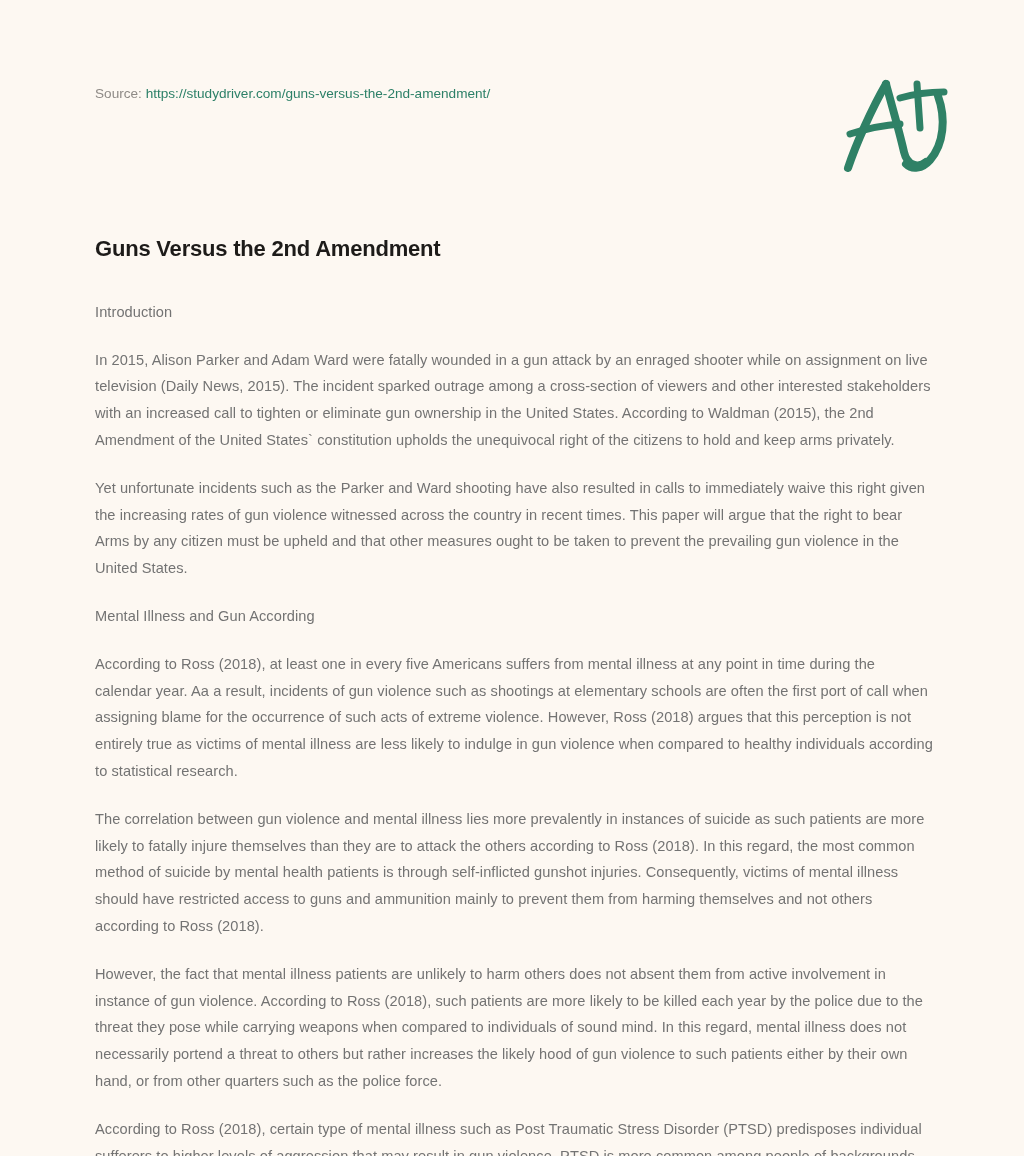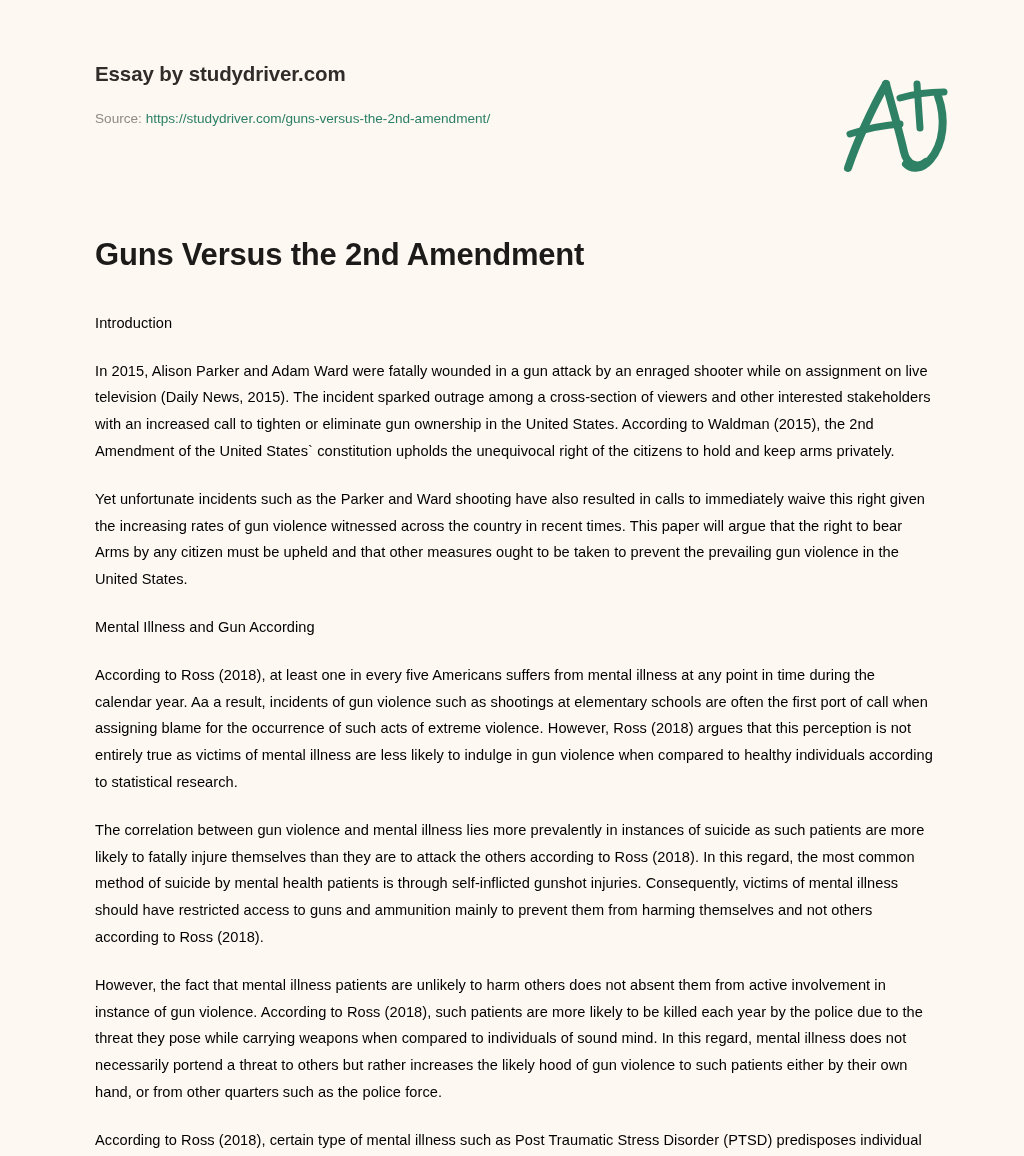--- a/index.html
+++ b/index.html
@@ -82,57 +82,56 @@
   
   .doc {
     position: absolute;
     top: 236px;
     left: 95px;
     width: 838px;
   }
 
   .doc-title {
     margin: 0;
-    font-size: 31px;
+    font-size: 22px;
     font-weight: bold;
     line-height: 1.22;
     color: #1d1b19;
     letter-spacing: -0.2px;
   }
 
   .body-block {
     margin-top: 36px;
   }
 
   .section-heading,
   .paragraph {
     margin: 0 0 21px 0;
     font-size: 14.6px;
     line-height: 26.8px;
-    color: #000000;
+    color: #737373;
     text-align: left;
     letter-spacing: 0.005em;
   }
 
   .section-heading {
     margin-bottom: 21px;
   }
 
   .paragraph:last-child {
     margin-bottom: 0;
   }
 </style>
 </head>
 <body>
 
 <div class="page">
 
   <div class="header">
     <div class="header-left">
-      <div class="brand-line">Essay by studydriver.com</div>
       <div class="source-line">
         <span class="source-label">Source:</span>
         <a class="source-url" href="#">https://studydriver.com/guns-versus-the-2nd-amendment/</a>
       </div>
     </div>
   </div>
 
   <div class="logo">
     <svg viewBox="0 0 120 105" xmlns="http://www.w3.org/2000/svg">
       <g fill="none" stroke="#2f8166" stroke-linecap="round" stroke-linejoin="round">

